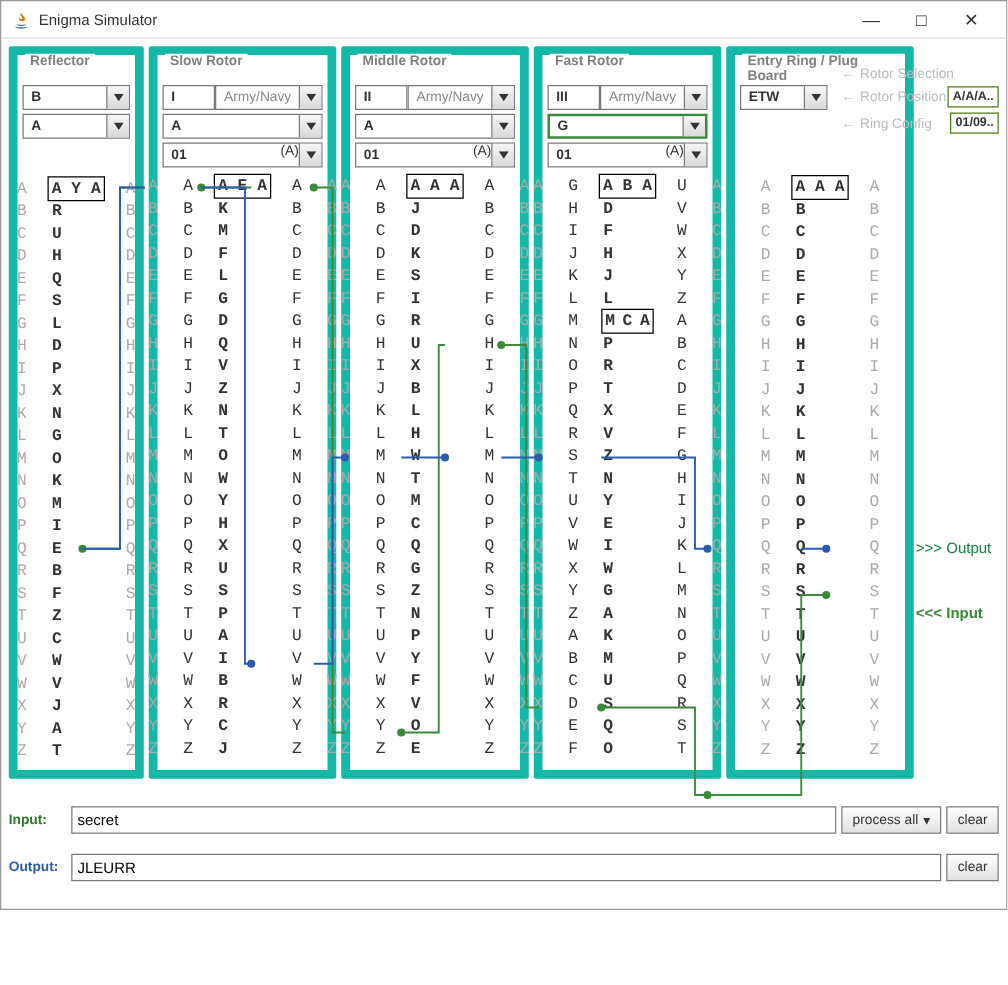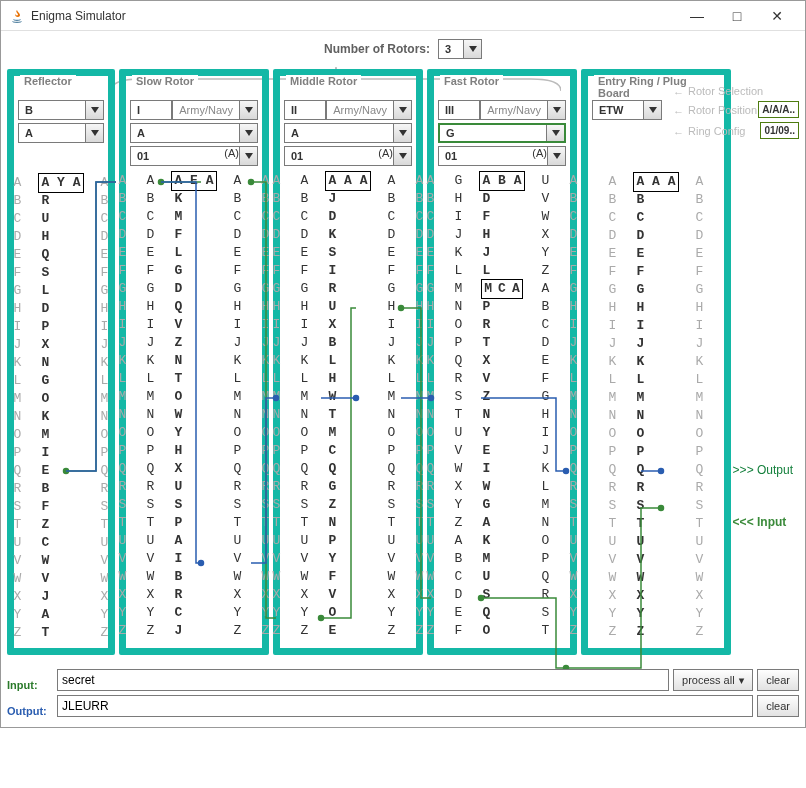--- a/index.html
+++ b/index.html
@@ -36,21 +36,21 @@
 .window-box { border: 1.5px solid #000; padding: 0 2px; display: inline-flex; }
 .notch-box { border: 1px solid #000; padding: 0 2px; display: inline-flex; gap:6px;}
 .sideinfo { position: absolute; right: 6px; top: 120px; width: 126px; color: #bbb; font-size: 11px; display: flex; flex-direction: column; gap: 4px; }
 .sideinfo .row { display: flex; align-items: center; }
 .sideinfo .arrowleft { margin-right: 4px; }
 .sideinfo .summary { border: 1px solid #4d7c0f; background: #fff; color: #333; padding: 2px 3px; font-weight: bold; font-size: 10px; margin-left: auto; }
 .iolabels { position: absolute; right:12px; top:540px; font-size:12px;}
 .outlbl { color:#15803d; font-weight:normal;}
 .inlbl { color:#3a8a3a; font-weight:bold; margin-top:38px;}
 .bottombar { position: absolute; bottom: 6px; left: 6px; right: 6px; }
-.iorow { display: flex; align-items: flex-end; margin-bottom: 4px; gap: 4px; }
+.iorow { display: flex; align-items: center; margin-bottom: 16px; gap: 4px; }
 .iorow .lbl { width: 46px; font-weight: bold; font-size: 11px; }
 .lbl.in { color: #2a7a2a; }
 .lbl.out { color: #2a5db0; }
 .iorow input { flex: 1; border: 1px solid #7a7a7a; height: 22px; padding: 2px 4px; font-size: 12px; }
 .btn { border: 1px solid #7a7a7a; background: linear-gradient(#fefefe,#e2e2e2); height: 22px; padding: 0 8px; display: inline-flex; align-items: center; font-size: 11px; color: #333; }
 .btn .arrow { margin-left: 4px; }
 .wiresvg { position:absolute; top:0; left:0; pointer-events:none; }
 .green-border .dropdown { border:2px solid #3a8a3a; }
 </style>
 </head>
@@ -63,34 +63,20 @@
           <path fill="#e76f00" d="M8 2c-2 2 1 3 1 5-1 1-3 0-3-2 0 3 1 4 3 4 1 0 2-1 2-2 0-2-3-3-3-5z"></path>
           <path fill="#5382a1" d="M4 11c0 1 8 1 8 0 0 1-2 2-4 2s-4-1-4-2zm-1 2c0 1 10 1 10 0 0 1-2 2-5 2s-5-1-5-2z"></path>
         </svg>
     </span>
     <span class="title">Enigma Simulator</span>
     <div class="winbtn">—</div>
     <div class="winbtn">□</div>
     <div class="winbtn">✕</div>
   </div>
 
-  <div class="topcontrols">
-    <span class="lbl">Number of Rotors:</span>
-    <span class="dropdown">
-      <span class="val">3</span>
-      <span class="arrow">
-          <svg viewBox="0 0 8 6">
-            <path d="M0 0h8L4 6z" fill="#333"></path>
-          </svg>
-        </span>
-    </span>
-    <svg class="curly" viewBox="0 0 450 28">
-        <path d="M0 26 Q0 14 30 14 L200 14 Q225 14 225 2 Q225 14 250 14 L420 14 Q450 14 450 26" fill="none" stroke="#bbb" stroke-width="1.5"></path>
-      </svg>
-  </div>
 
   <div class="mainarea">
 
     <div class="panel panel-reflector">
       <div class="phdr">Reflector</div>
       <div class="selrow"><span class="dropdown">
             <span class="val">B</span>
             <span class="arrow">
               <svg viewBox="0 0 8 6">
                 <path d="M0 0h8L4 6z" fill="#333"></path>

